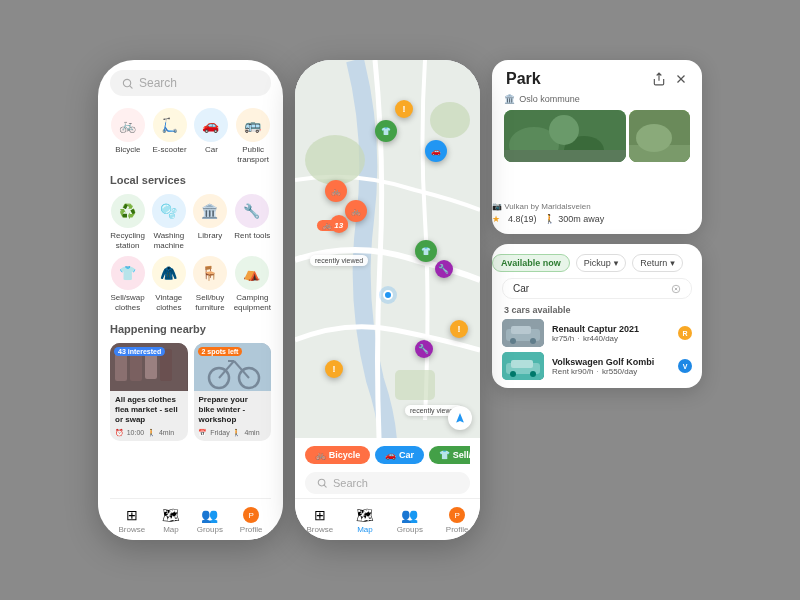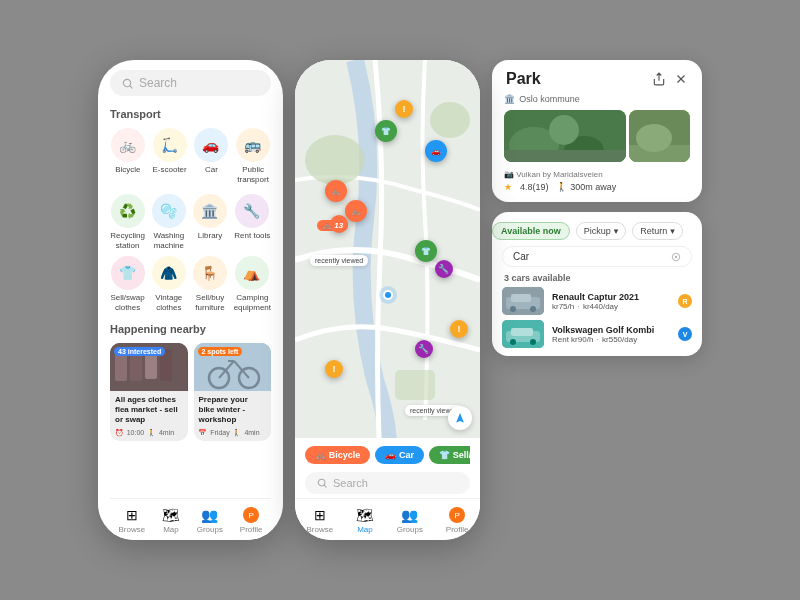--- a/index.html
+++ b/index.html
@@ -323,24 +323,25 @@
     }
     .park-img-main {
       flex: 2;
       background: linear-gradient(135deg, #4caf50 20%, #81c784 60%, #388e3c 100%);
     }
     .park-img-side {
       flex: 1;
       background: linear-gradient(135deg, #8bc34a 10%, #558b2f 80%);
     }
     .park-footer {
-      padding: 0 12px 10px;
+      padding: 0 0 10px;
       display: flex;
       flex-direction: column;
       gap: 3px;
+      margin-top: 32px;
     }
     .park-credit {
       font-size: 8px;
       color: #777;
     }
     .park-rating {
       display: flex;
       align-items: center;
       gap: 8px;
       font-size: 9px;
@@ -466,40 +467,40 @@
     <div class="left-content">
 
       <div class="search-bar">
         <svg width="11" height="11" viewBox="0 0 24 24" fill="none">
           <circle cx="11" cy="11" r="8" stroke="#aaa" stroke-width="2.5"></circle>
           <line x1="17" y1="17" x2="22" y2="22" stroke="#aaa" stroke-width="2.5" stroke-linecap="round"></line>
         </svg>
         <span>Search</span>
       </div>
 
-      <div class="section-title">Transport</div>
       <div class="icon-grid">
         <div class="icon-item">
           <div class="icon-circle" style="background:#fff0f0;">🚲</div>
           <span class="icon-label">Bicycle</span>
         </div>
         <div class="icon-item">
           <div class="icon-circle" style="background:#fff8e1;">🛴</div>
           <span class="icon-label">E-scooter</span>
         </div>
         <div class="icon-item">
           <div class="icon-circle" style="background:#e3f2fd;">🚗</div>
           <span class="icon-label">Car</span>
         </div>
         <div class="icon-item">
           <div class="icon-circle" style="background:#fff3e0;">🚌</div>
           <span class="icon-label">Public transport</span>
         </div>
       </div>
 
+      <div class="section-title">Local services</div>
       <div class="icon-grid">
         <div class="icon-item">
           <div class="icon-circle" style="background:#e8f5e9;">♻️</div>
           <span class="icon-label">Recycling station</span>
         </div>
         <div class="icon-item">
           <div class="icon-circle" style="background:#e3f2fd;">🫧</div>
           <span class="icon-label">Washing machine</span>
         </div>
         <div class="icon-item">

